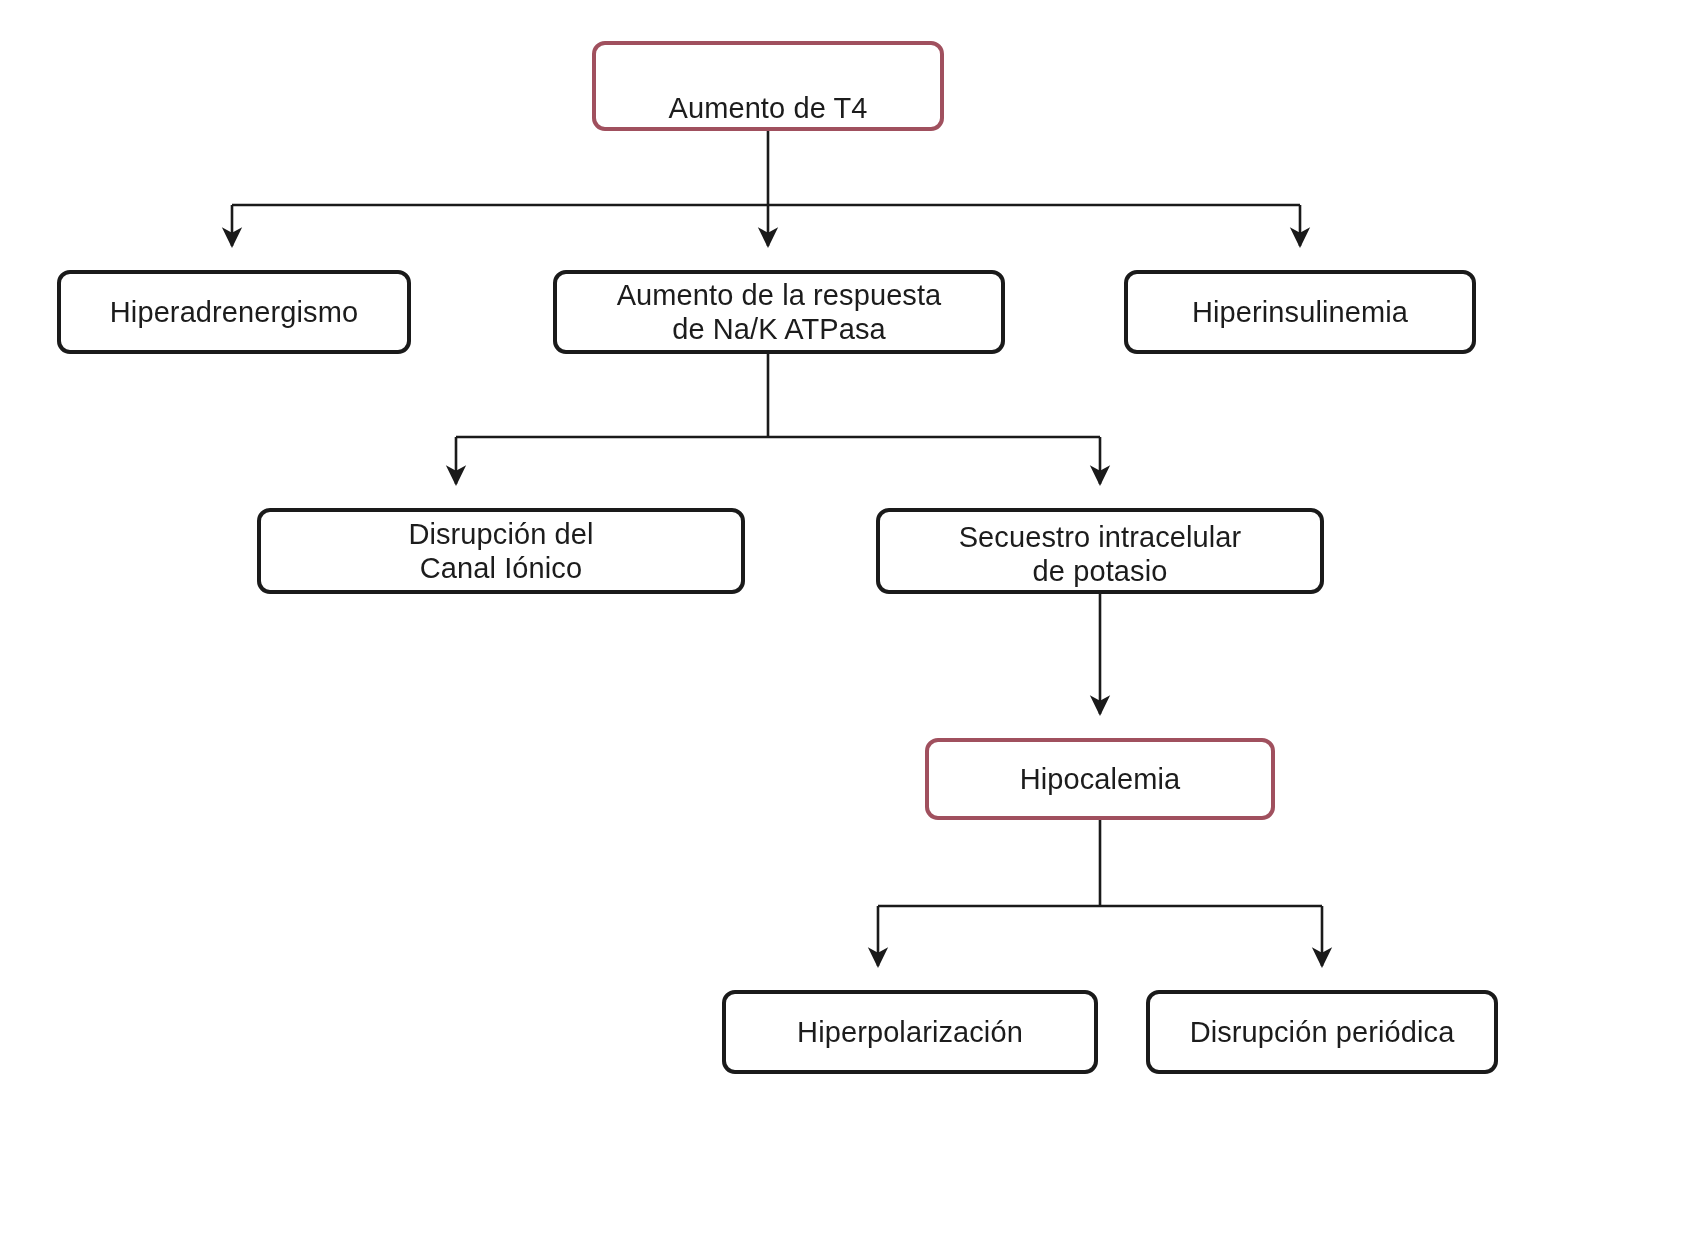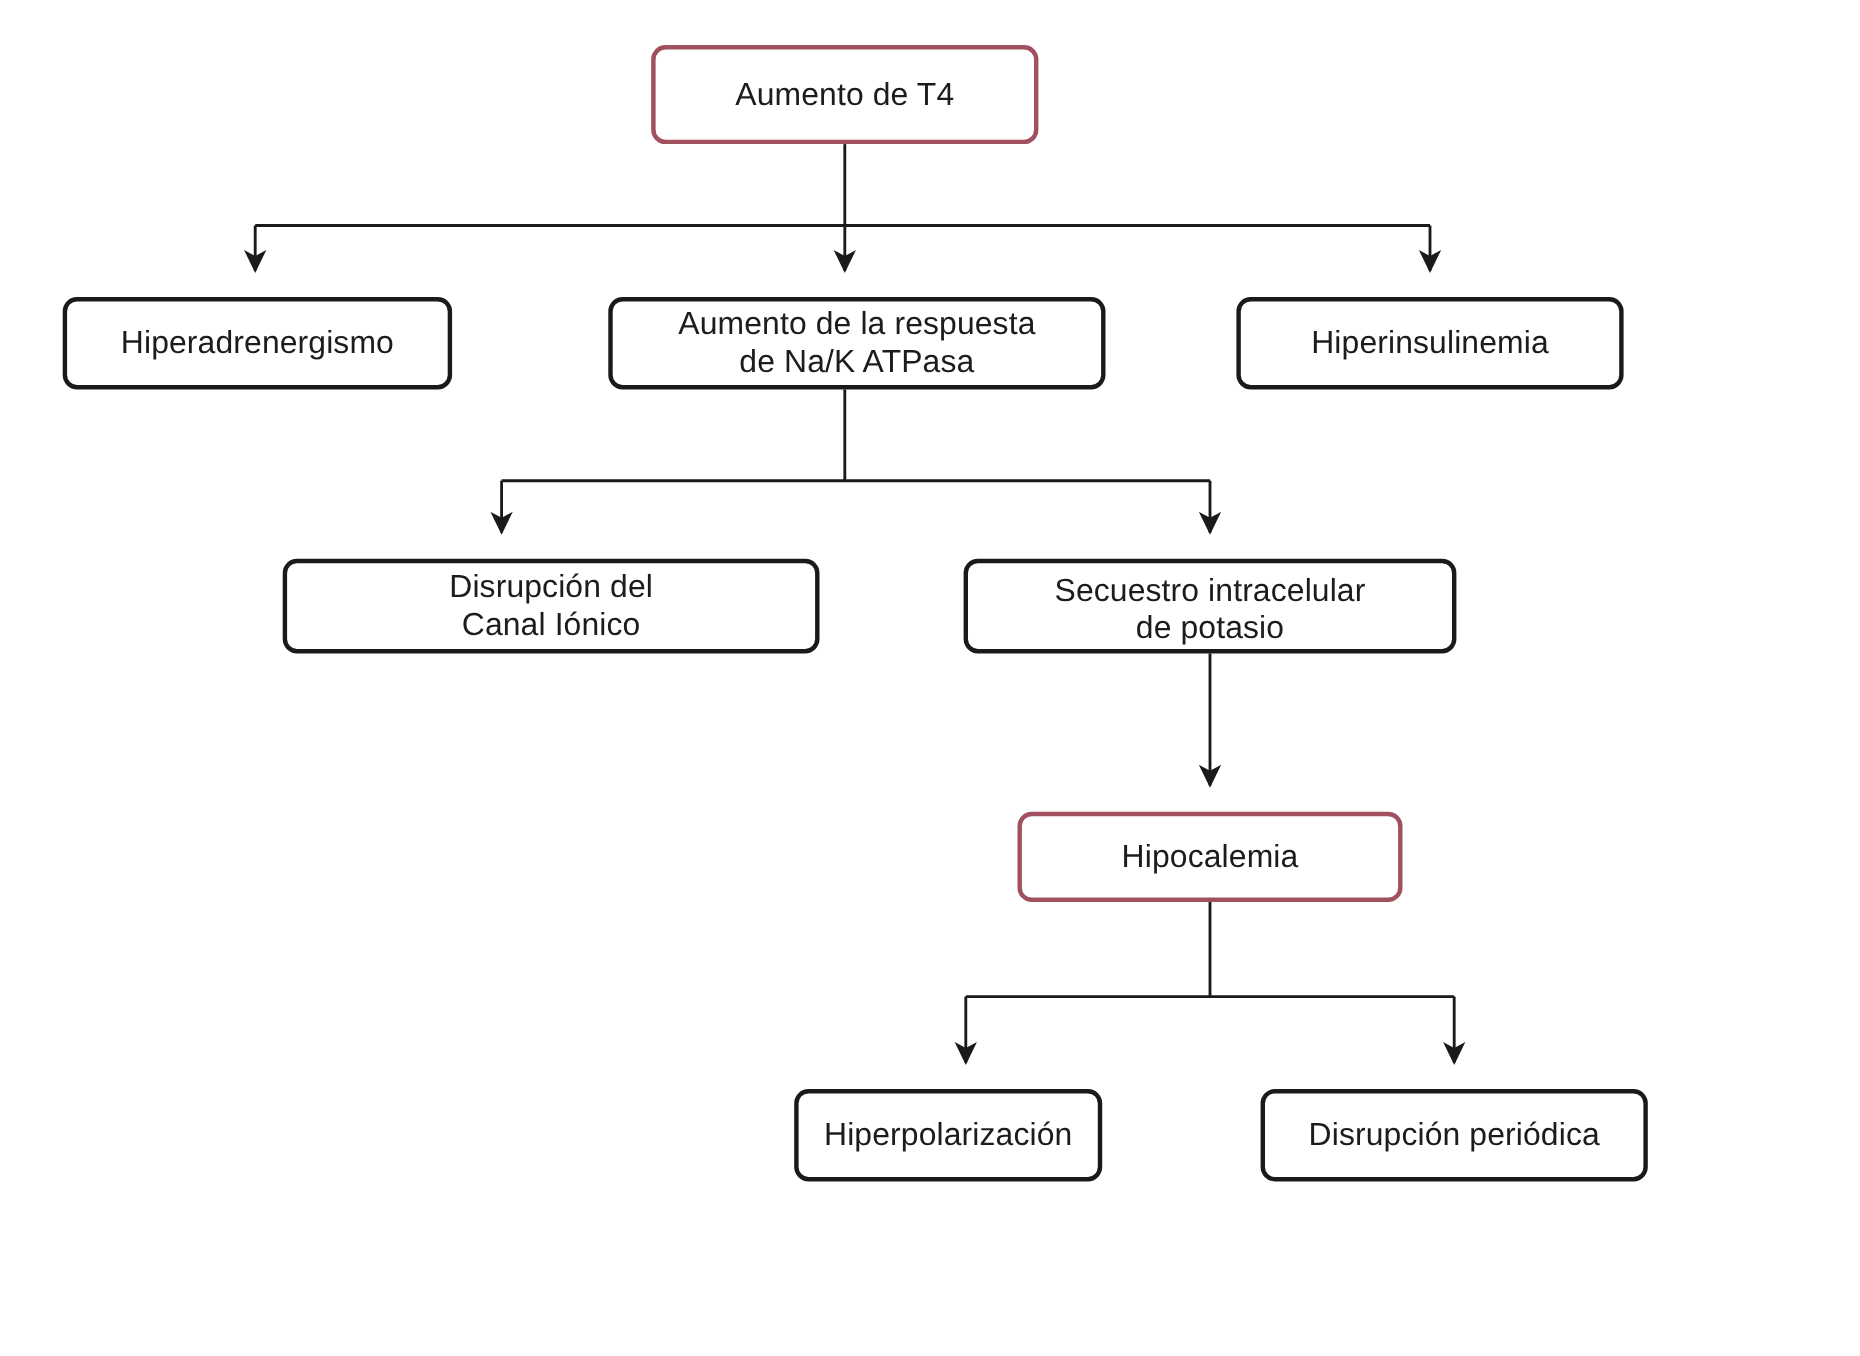--- a/index.html
+++ b/index.html
@@ -86,21 +86,21 @@
 
     <path d="M1100,820 L1100,906" fill="none" stroke="#1a1a1a" stroke-width="2.6"></path>
 
     <path d="M878,906 L1322,906" fill="none" stroke="#1a1a1a" stroke-width="2.6"></path>
 
     <path d="M878,906 L878,966" fill="none" stroke="#1a1a1a" stroke-width="2.6" marker-end="url(#arrowhead)"></path>
 
     <path d="M1322,906 L1322,966" fill="none" stroke="#1a1a1a" stroke-width="2.6" marker-end="url(#arrowhead)"></path>
   </svg>
 
-  <div class="node accent" style="left: 592px; top: 41px; width: 352px; height: 90px; border-color: rgb(160, 80, 94); color: rgb(28, 28, 28);">
+  <div class="node accent" style="left: 592px; top: 41px; width: 352px; height: 90px; border-color: rgb(160, 80, 94); color: rgb(28, 28, 28); align-items: flex-end;">
     <span class="node-label">Aumento de T4</span>
   </div>
 
   <div class="node" style="left: 553px; top: 270px; width: 452px; height: 84px; border-color: rgb(26, 26, 26); color: rgb(28, 28, 28);">
     <span class="node-label">Aumento de la respuesta
 de Na/K ATPasa</span>
   </div>
 
   <div class="node" style="left: 57px; top: 270px; width: 354px; height: 84px; border-color: rgb(26, 26, 26); color: rgb(28, 28, 28);">
     <span class="node-label">Hiperadrenergismo</span>
@@ -117,21 +117,21 @@
 
   <div class="node" style="left: 876px; top: 508px; width: 448px; height: 86px; border-color: rgb(26, 26, 26); color: rgb(28, 28, 28); align-items: flex-end;">
     <span class="node-label">Secuestro intracelular
 de potasio</span>
   </div>
 
   <div class="node accent" style="left: 925px; top: 738px; width: 350px; height: 82px; border-color: rgb(160, 80, 94); color: rgb(28, 28, 28);">
     <span class="node-label">Hipocalemia</span>
   </div>
 
-  <div class="node" style="left: 722px; top: 990px; width: 280px; height: 84px; border-color: rgb(26, 26, 26); color: rgb(28, 28, 28);">
+  <div class="node" style="left: 722px; top: 990px; width: 376px; height: 84px; border-color: rgb(26, 26, 26); color: rgb(28, 28, 28);">
     <span class="node-label">Hiperpolarización</span>
   </div>
 
   <div class="node" style="left: 1146px; top: 990px; width: 352px; height: 84px; border-color: rgb(26, 26, 26); color: rgb(28, 28, 28);">
     <span class="node-label">Disrupción periódica</span>
   </div>
 
 </div>
 
 </body></html>

